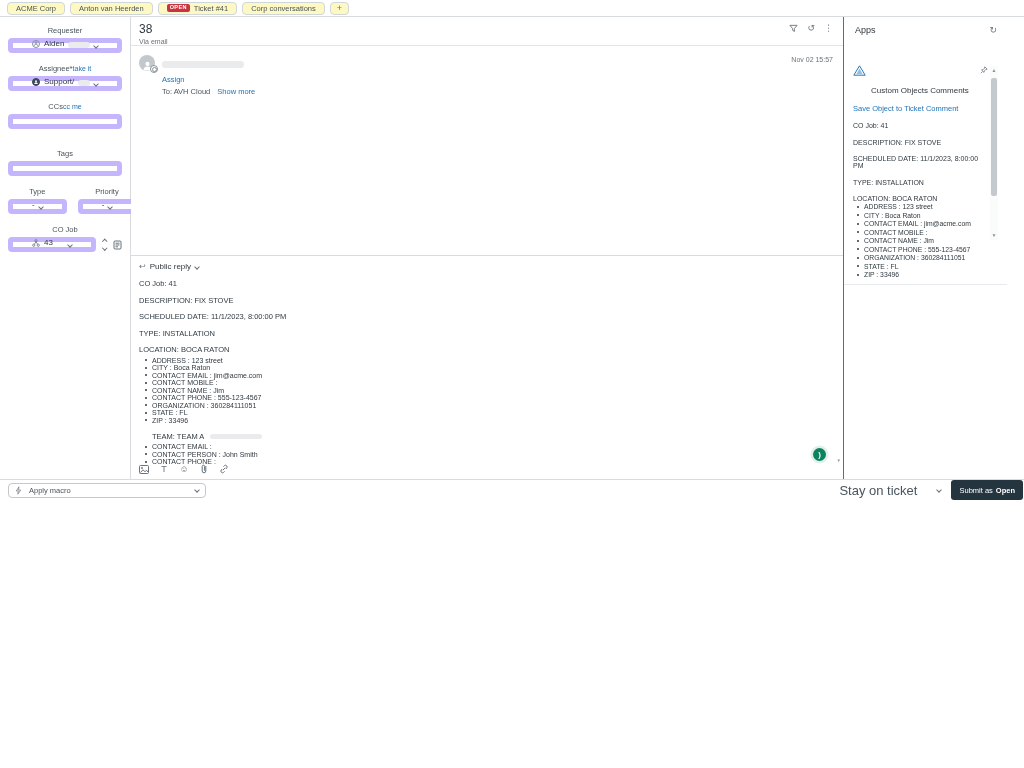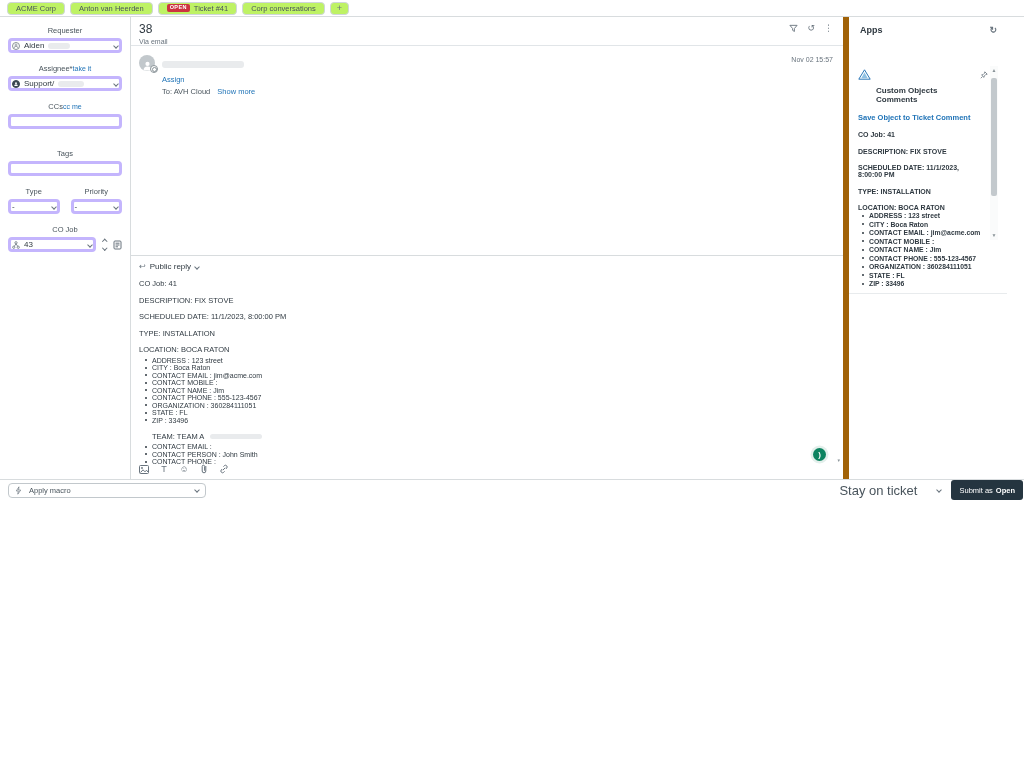--- a/index.html
+++ b/index.html
@@ -4,35 +4,35 @@
 <style>
   * { box-sizing: border-box; margin: 0; padding: 0; }
   html, body { width: 1024px; height: 768px; background: #fff; overflow: hidden;
     font-family: "Liberation Sans", sans-serif; color: #2f3941; }
   .screen { position: relative; width: 1024px; height: 768px; background: #fff; }
 
   
   .topbar { position: absolute; top: 0; left: 0; width: 1024px; height: 17px;
     border-bottom: 1px solid #d8dcde; display: flex; align-items: center; gap: 5px; padding-left: 7px; background:#fff; }
   .tab { display: inline-flex; align-items: center; gap: 4px; height: 13px; padding: 0 8px;
-    background: #bef264; border: 1px solid #cfd6da; border-radius: 4px;
+    background: #fef9c3; border: 1px solid #cfd6da; border-radius: 4px;
     font-size: 7.5px; color: #49545c; cursor: pointer; white-space: nowrap; }
   .tab.add { padding: 0 6px; font-size: 9px; color: #68737d; }
   .badge { background: var(--badge-red, #cc3340); color: #fff; font-size: 5.5px; font-weight: bold;
     letter-spacing: .4px; padding: 1.5px 3px; border-radius: 2px; line-height: 1; }
 
   
   .sidebar { position: absolute; top: 17px; left: 0; width: 131px; height: 462px;
     border-right: 1px solid #d8dcde; padding: 9px 8px 0 8px; background: #fff; }
   .fgroup { margin-bottom: 11px; }
   .frow { display: flex; justify-content: center; align-items: baseline; margin-bottom: 3px; }
   .flabel { font-size: 7.5px; color: #49545c; }
   .flink { font-size: 7px; color: var(--accent-blue, #1f73b7); cursor: pointer; text-decoration: none; }
-  .fbox { position: relative; display: flex; align-items: center; gap: 4px; height: 15px;
-    border: 3px solid #c4b5fd; border-radius: 4px; padding: 0 1px; font-size: 8px; color: #2f3941; background:#fff; cursor: pointer; }
+  .fbox { position: relative; display: flex; align-items: flex-end; gap: 4px; height: 15px;
+    border: 5px solid #c4b5fd; border-radius: 4px; padding: 0 19px; font-size: 8px; color: #2f3941; background:#fff; cursor: pointer; }
   .fbox .chev { margin-left: auto; }
   .chev { width: 4px; height: 4px; border-right: 1px solid #68737d; border-bottom: 1px solid #68737d;
     transform: rotate(45deg); display: inline-block; flex: none; }
   .chev.up { transform: rotate(-135deg); }
   .twocol { display: flex; gap: 11px; }
   .twocol .col { flex: 1; }
   .redact { display: inline-block; height: 6px; background: #e9ebed; border-radius: 3px; }
   .cojob-row { display: flex; align-items: center; gap: 3px; }
   .cojob-row .fbox { flex: 1; }
   .stepper { width: 11px; height: 15px; display: flex; flex-direction: column; align-items: center;
@@ -76,21 +76,21 @@
   .toolbar { position: absolute; left: 8px; bottom: 5px; display: flex; align-items: center; gap: 10px; color: #68737d; }
   .tb-ic { width: 10px; height: 10px; display: inline-flex; align-items: center; justify-content: center;
     font-size: 9px; color: #68737d; cursor: pointer; }
   .green-widget { position: absolute; right: 17px; bottom: 18px; width: 13px; height: 13px; border-radius: 50%;
     background: var(--green-widget, #0c8360); box-shadow: 0 0 0 2.5px #e3efeb; display: flex; align-items: center;
     justify-content: center; cursor: pointer; }
   .green-widget span { color: #fff; font-size: 8px; font-weight: bold; line-height: 1; transform: translateY(-0.5px); }
   .editor-scroll-caret { position: absolute; right: 3px; bottom: 16px; font-size: 5px; color: #8a9499; }
 
   
-  .apps { position: absolute; top: 17px; left: 843px; width: 164px; height: 462px; border-left: 6px solid #a16207; background: #fff; font-weight: bold; }
+  .apps { position: absolute; top: 17px; left: 843px; width: 164px; height: 462px; border-left: 1px solid #a16207; background: #fff; }
   .apps-head { display: flex; align-items: center; justify-content: space-between; padding: 8px 10px 0 11px; }
   .apps-title { font-size: 9px; color: #2f3941; }
   .app-card-head { display: flex; align-items: center; padding: 10px 10px 0 9px; gap: 5px; }
   .app-name { font-size: 8px; color: #2f3941; flex: 1; margin-top: 41px; }
   .pin-ic { cursor: pointer; }
   .app-link { display: block; padding: 9px 9px 0 9px; font-size: 7.5px; color: var(--accent-blue, #1f73b7); cursor: pointer; }
   .app-content { position: relative; padding: 9px 22px 0 9px; height: 172px; overflow: hidden; border-bottom: 1px solid #e8ebed; }
   .app-content .para { font-size: 7px; margin-bottom: 9.5px; }
   .app-content .para.head { margin-bottom: 1px; }
   .app-content ul.bullets li { font-size: 6.8px; line-height: 8.5px; }

